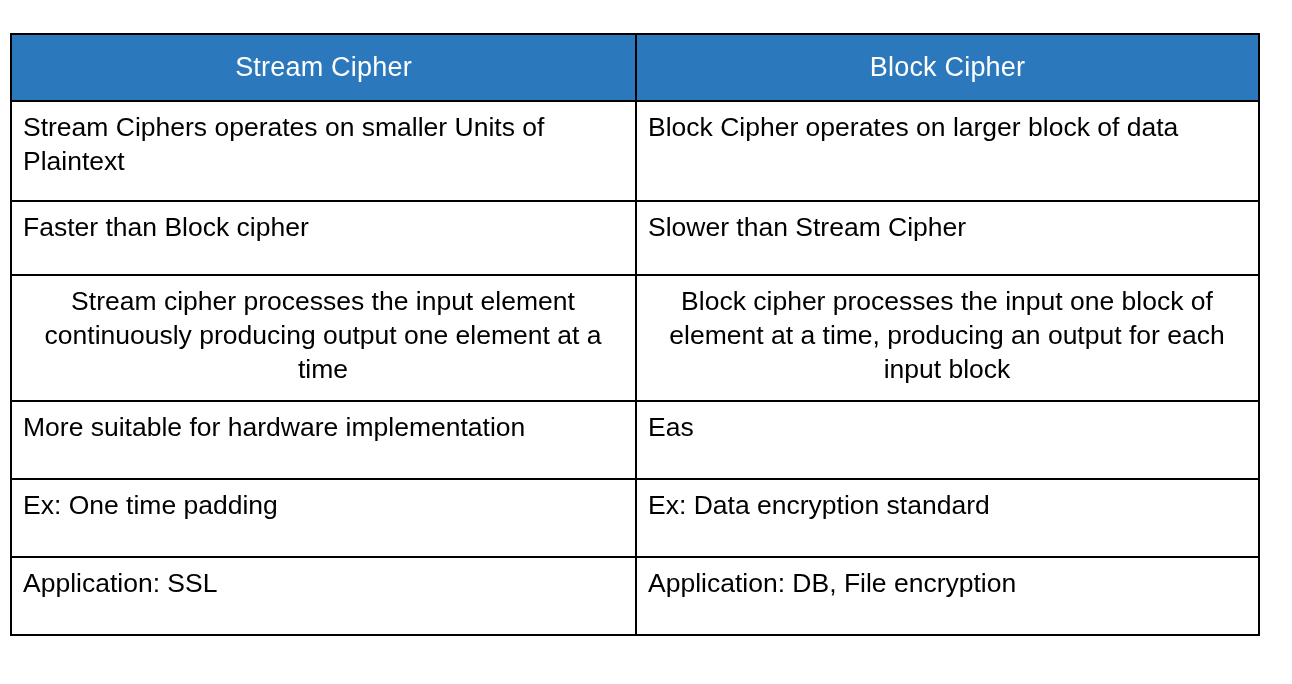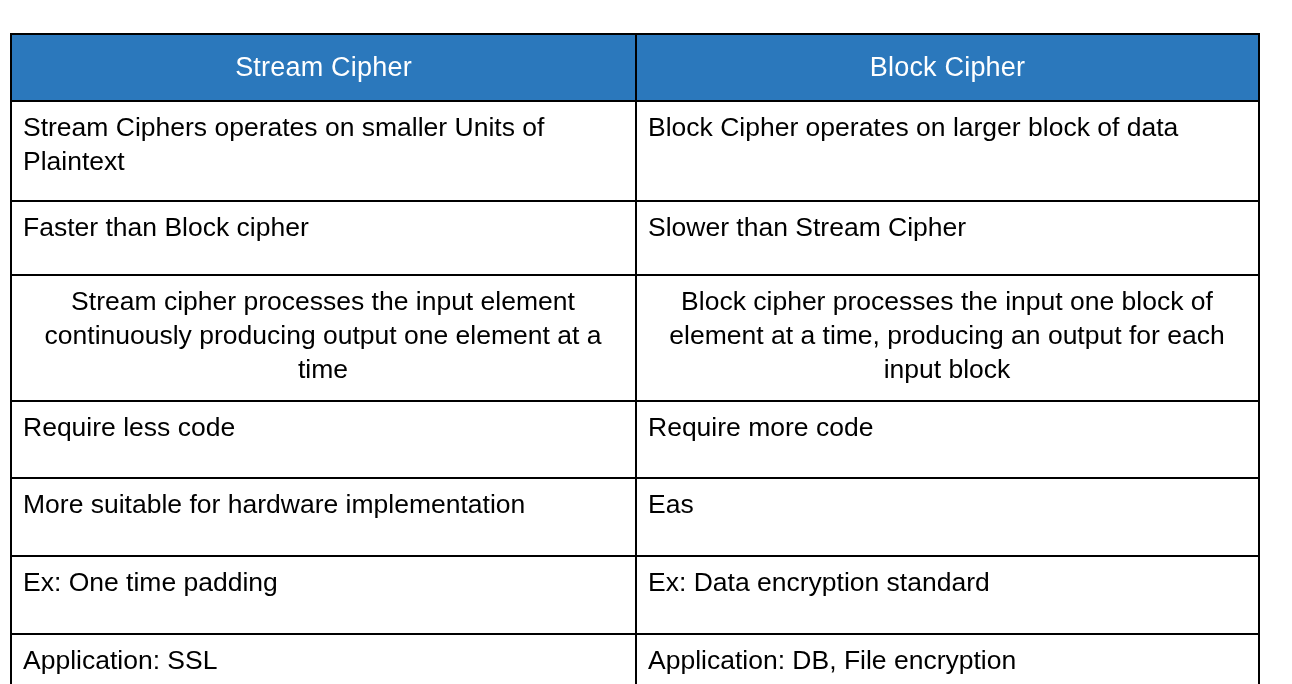--- a/index.html
+++ b/index.html
@@ -100,24 +100,20 @@
       <tr class="row-h1">
         <td>Faster than Block cipher</td>
         <td>Slower than Stream Cipher</td>
       </tr>
 
       <tr class="row-h3">
         <td>Stream cipher processes the input element continuously producing output one element at a time</td>
         <td>Block cipher processes the input one block of element at a time, producing an output for each input block</td>
       </tr>
 
-      <tr class="row-h1b">
-        <td>Require less code</td>
-        <td>Require more code</td>
-      </tr>
 
       <tr class="row-h1c">
         <td>More suitable for hardware implementation</td>
         <td>Eas</td>
       </tr>
 
       <tr class="row-h1c">
         <td>Ex: One time padding</td>
         <td>Ex: Data encryption standard</td>
       </tr>

